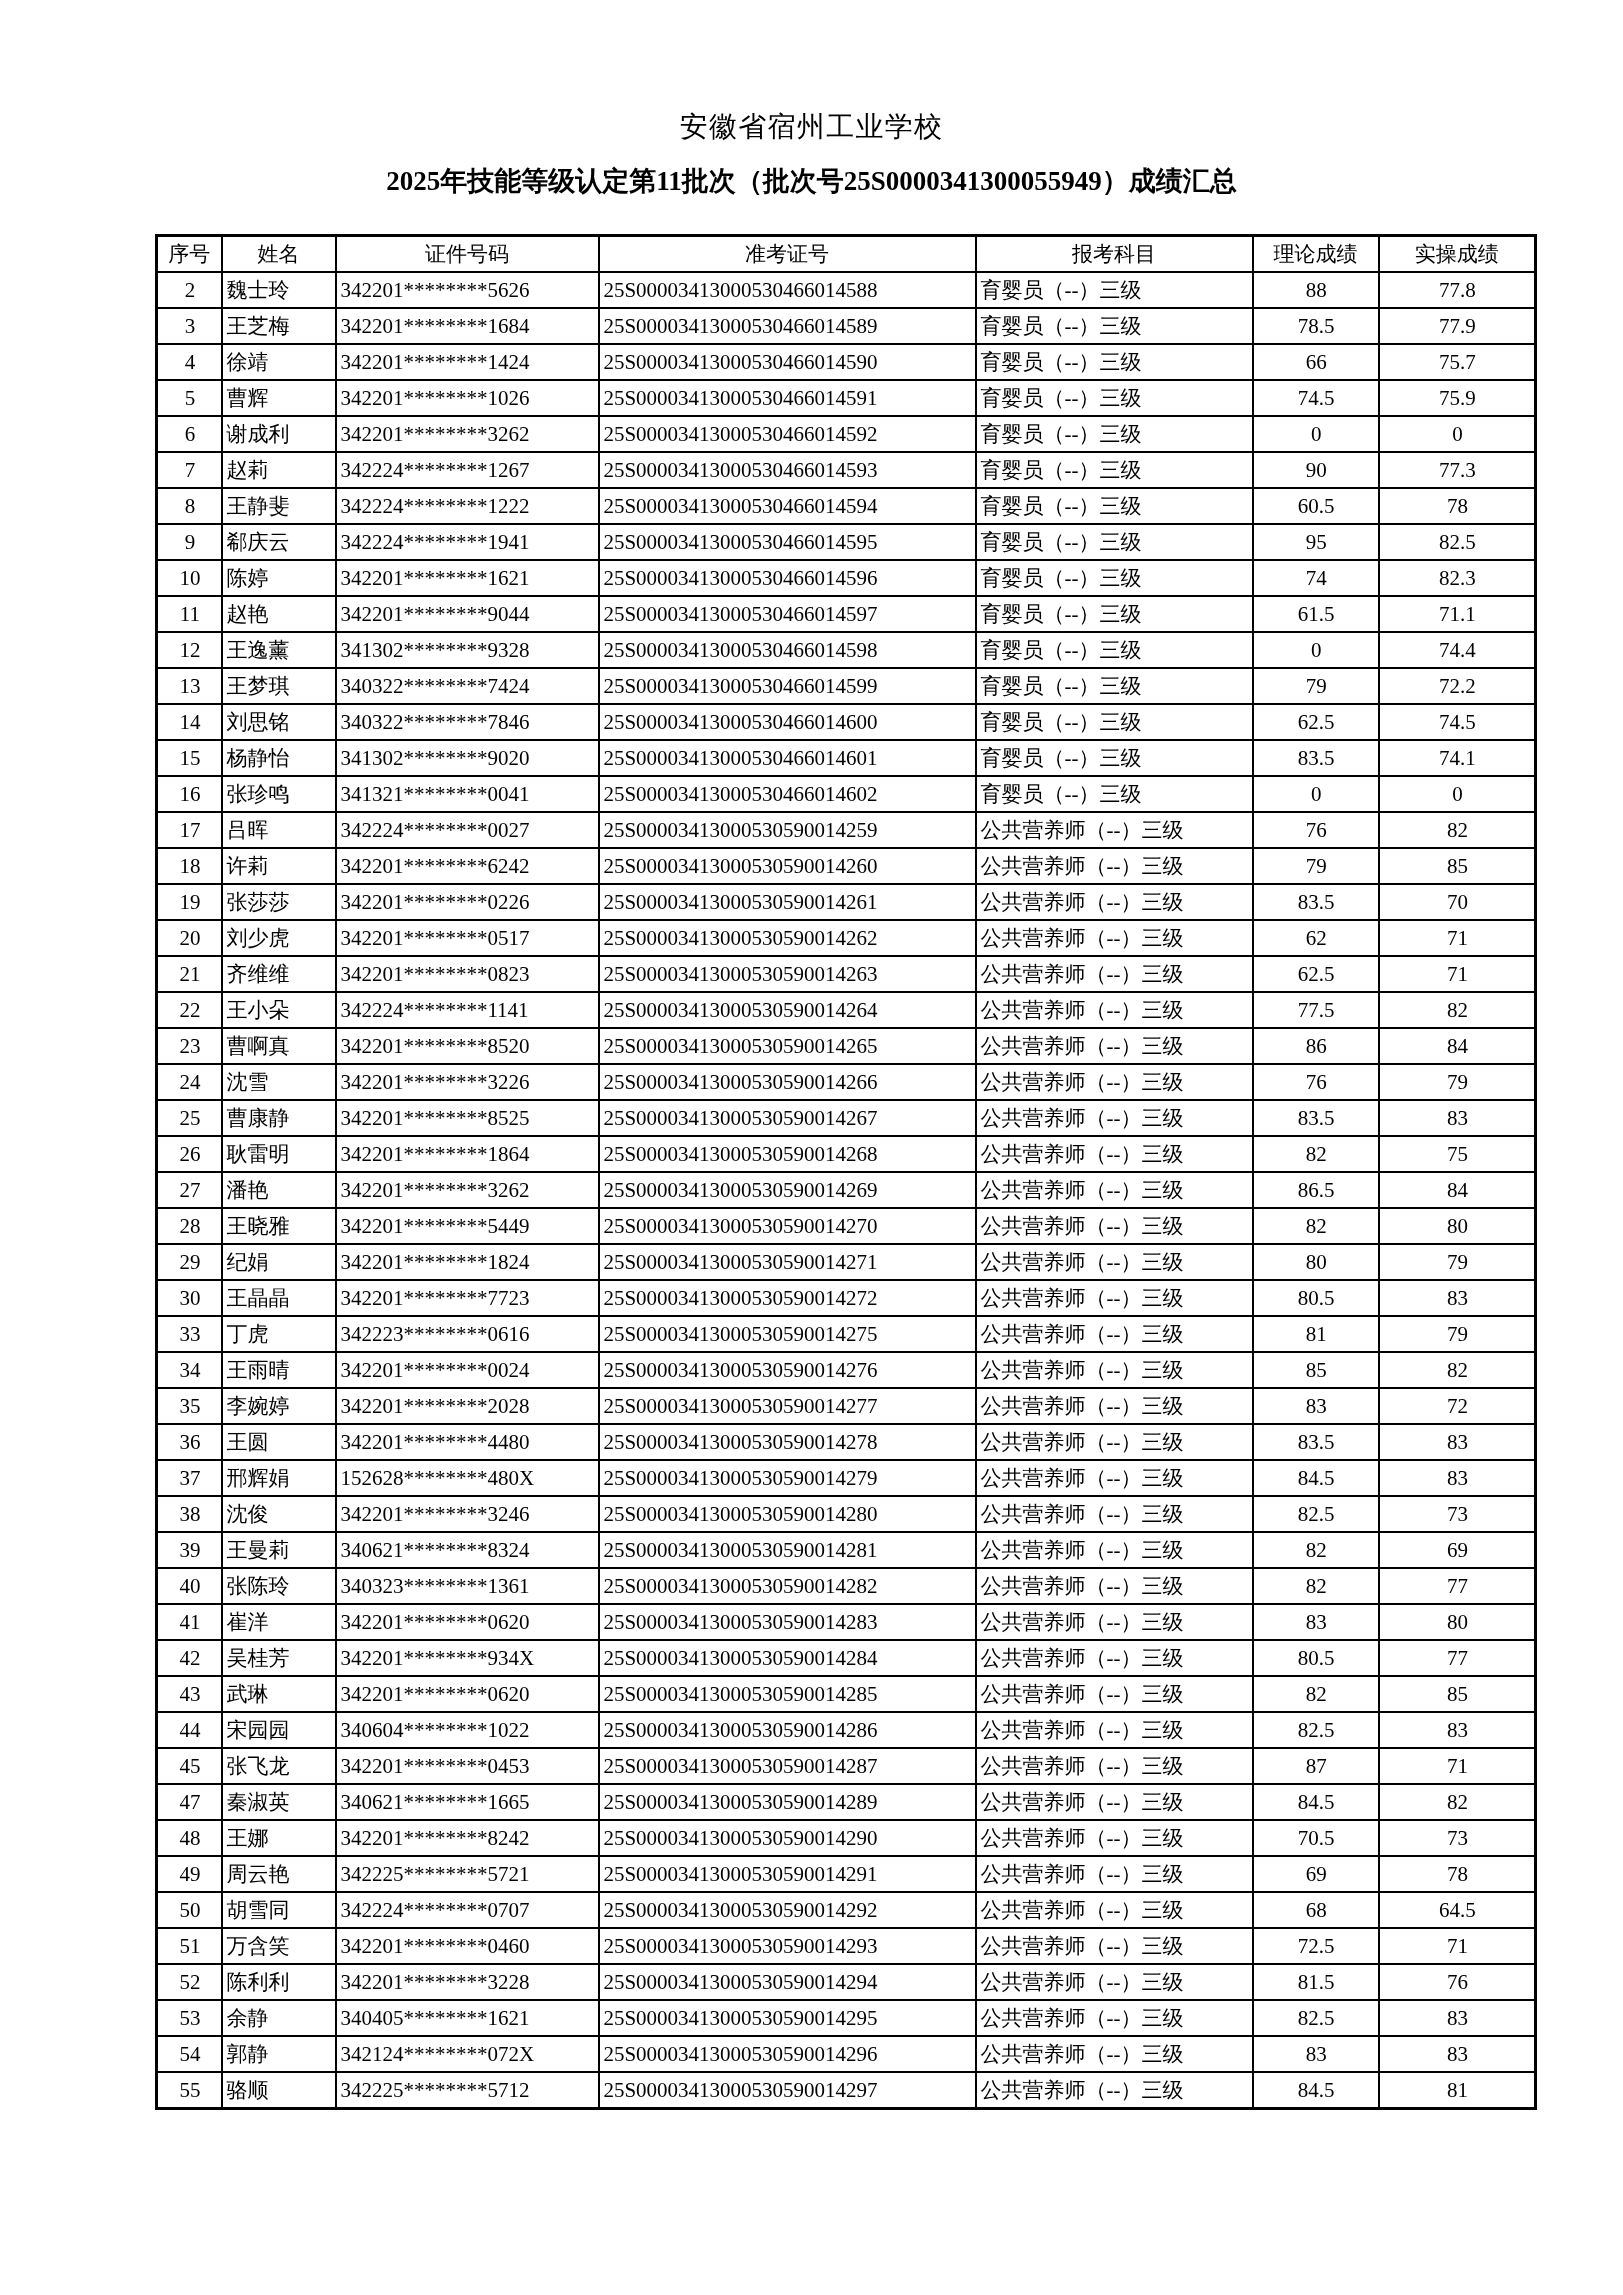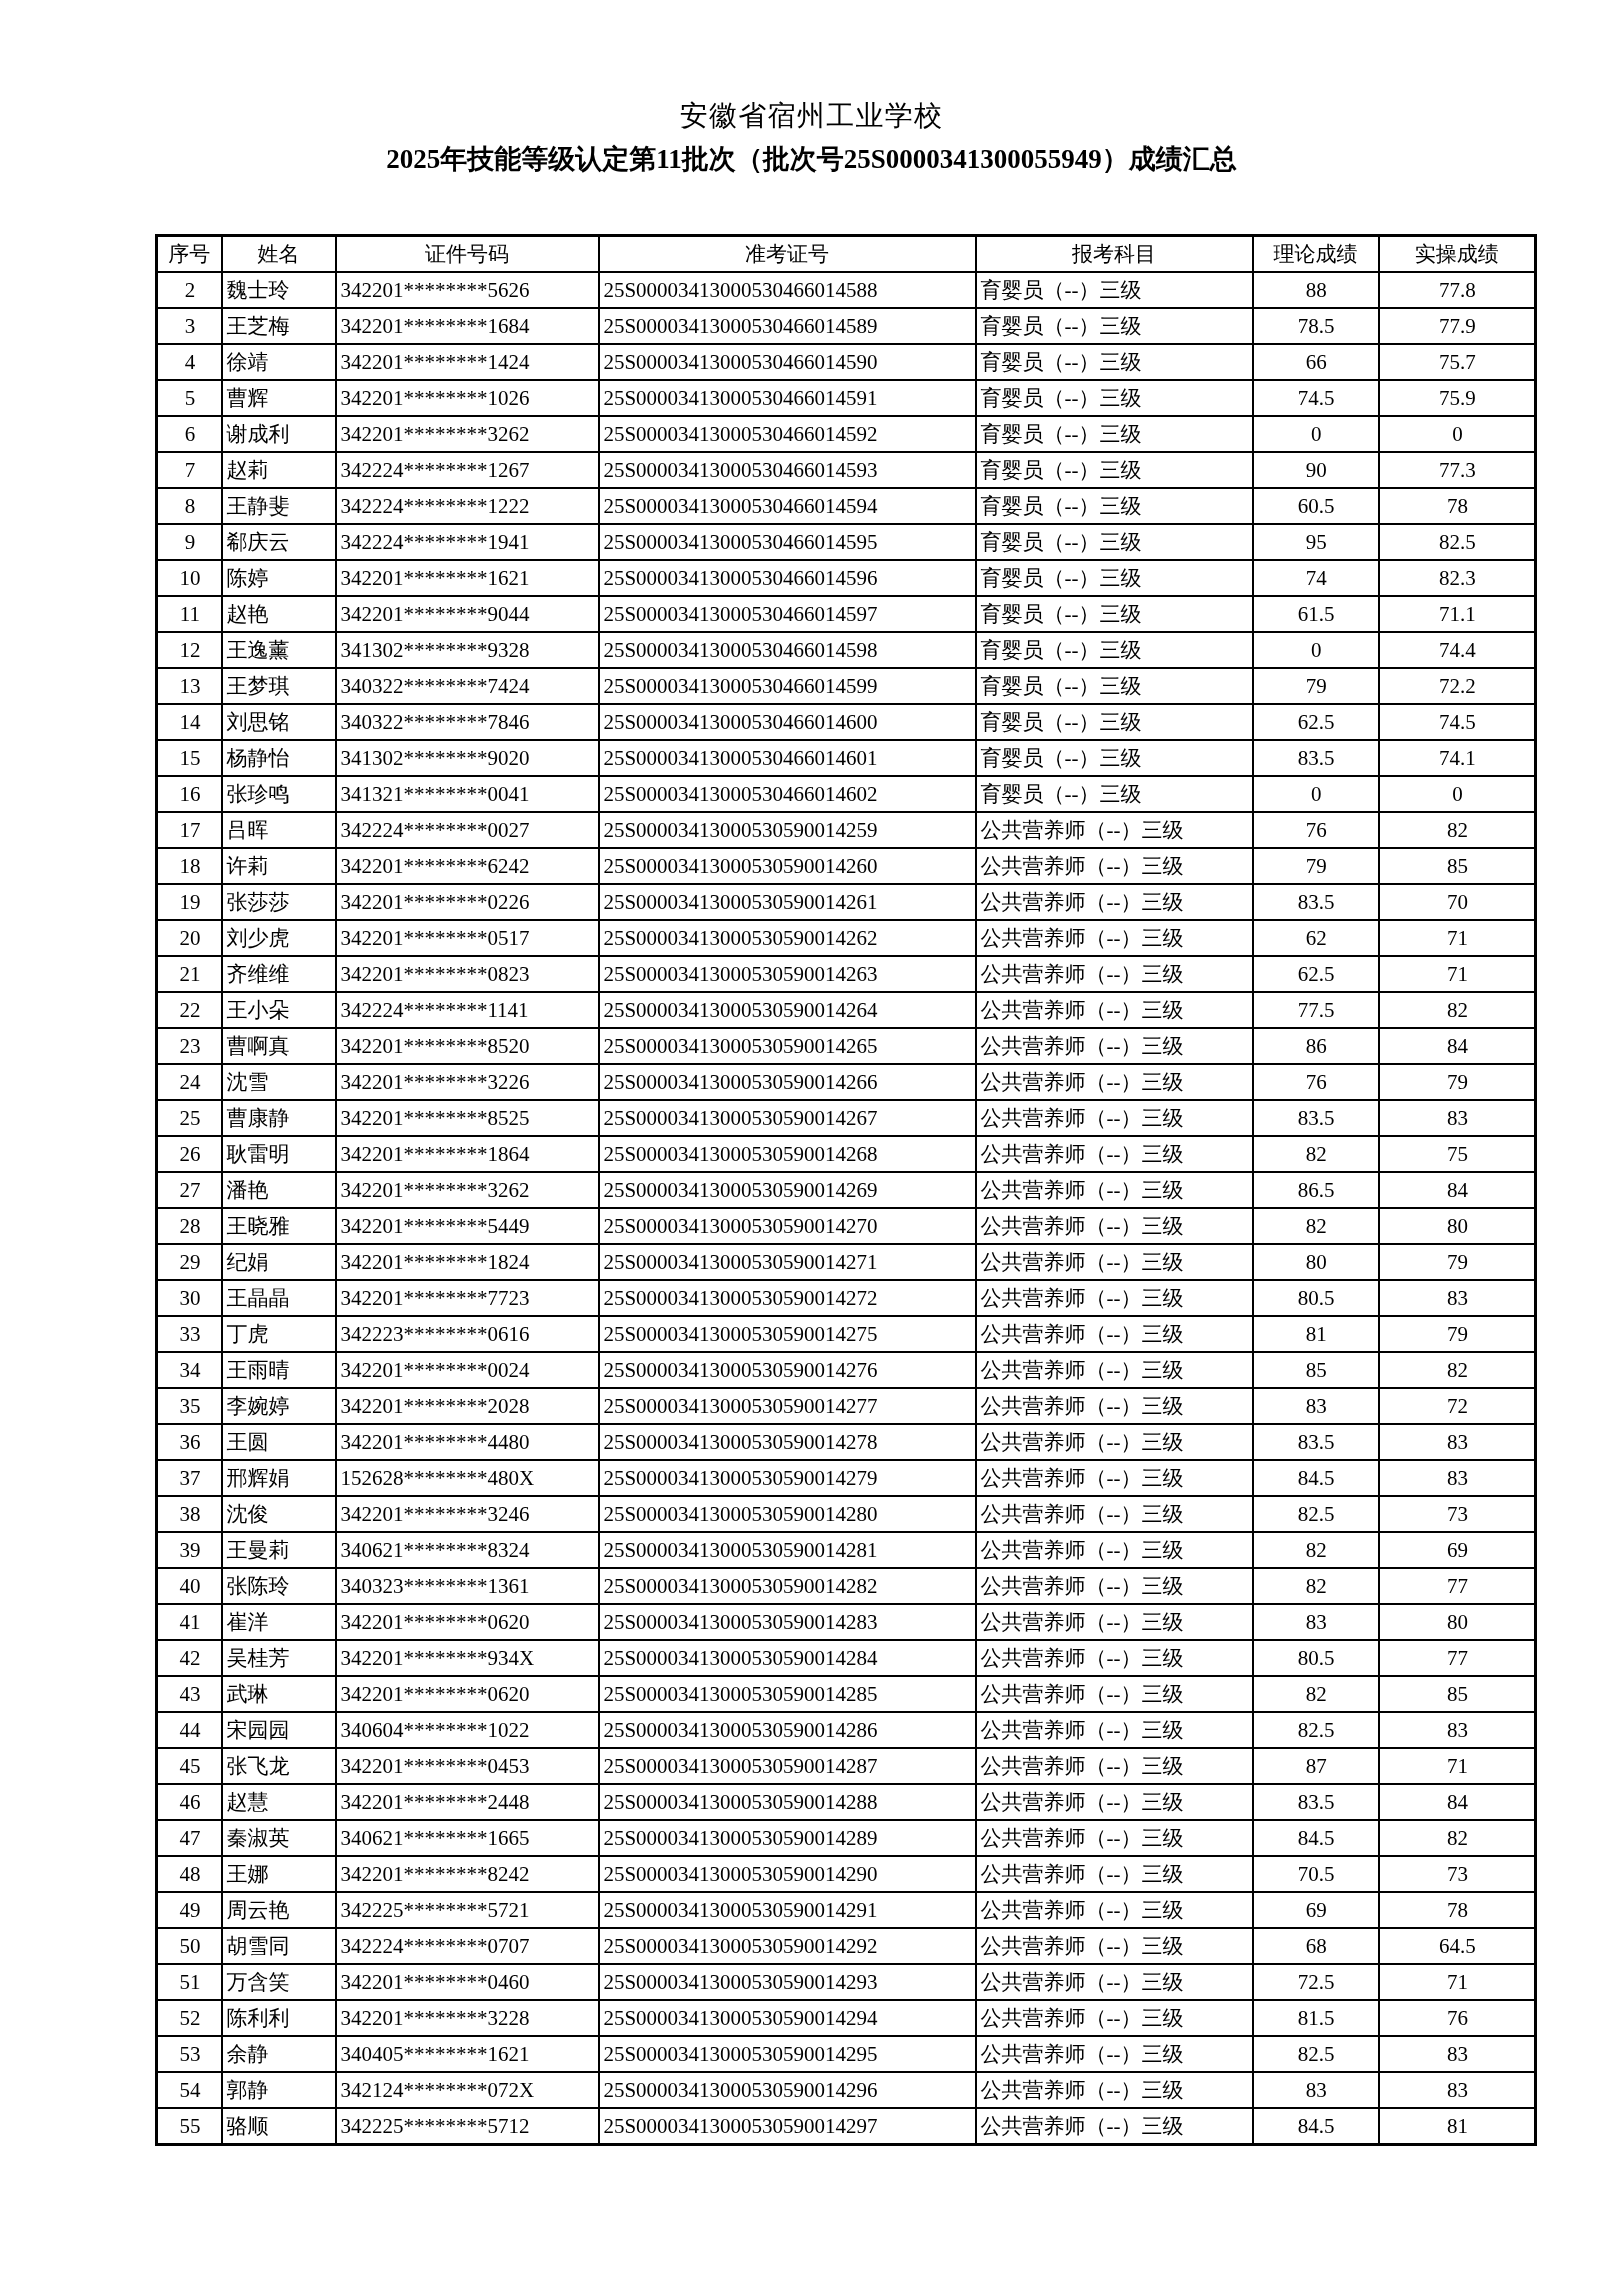--- a/index.html
+++ b/index.html
@@ -14,21 +14,21 @@
     background: #ffffff;
     font-family: "Liberation Serif", "DejaVu Serif", serif;
     color: #000000;
     overflow: hidden;
   }
   .title-block {
     width: 100%;
     text-align: center;
   }
   .doc-title {
-    margin: 1px;
+    margin: 12px;
     padding-top: 100px;
     font-size: 28px;
     font-weight: normal;
     line-height: 1.1;
     letter-spacing: 1.3px;
   }
   .doc-subtitle {
     margin: 0;
     padding-top: 11.8px;
     font-size: 27px;
@@ -469,29 +469,20 @@
         <tr>
           <td class="c-center">45</td>
           <td class="c-left">张飞龙</td>
           <td class="c-left">342201********0453</td>
           <td class="c-left">25S00003413000530590014287</td>
           <td class="c-left">公共营养师（--）三级</td>
           <td class="c-center">87</td>
           <td class="c-center">71</td>
         </tr>
         <tr>
-          <td class="c-center">46</td>
-          <td class="c-left">赵慧</td>
-          <td class="c-left">342201********2448</td>
-          <td class="c-left">25S00003413000530590014288</td>
-          <td class="c-left">公共营养师（--）三级</td>
-          <td class="c-center">83.5</td>
-          <td class="c-center">84</td>
-        </tr>
-        <tr>
           <td class="c-center">47</td>
           <td class="c-left">秦淑英</td>
           <td class="c-left">340621********1665</td>
           <td class="c-left">25S00003413000530590014289</td>
           <td class="c-left">公共营养师（--）三级</td>
           <td class="c-center">84.5</td>
           <td class="c-center">82</td>
         </tr>
         <tr>
           <td class="c-center">48</td>

